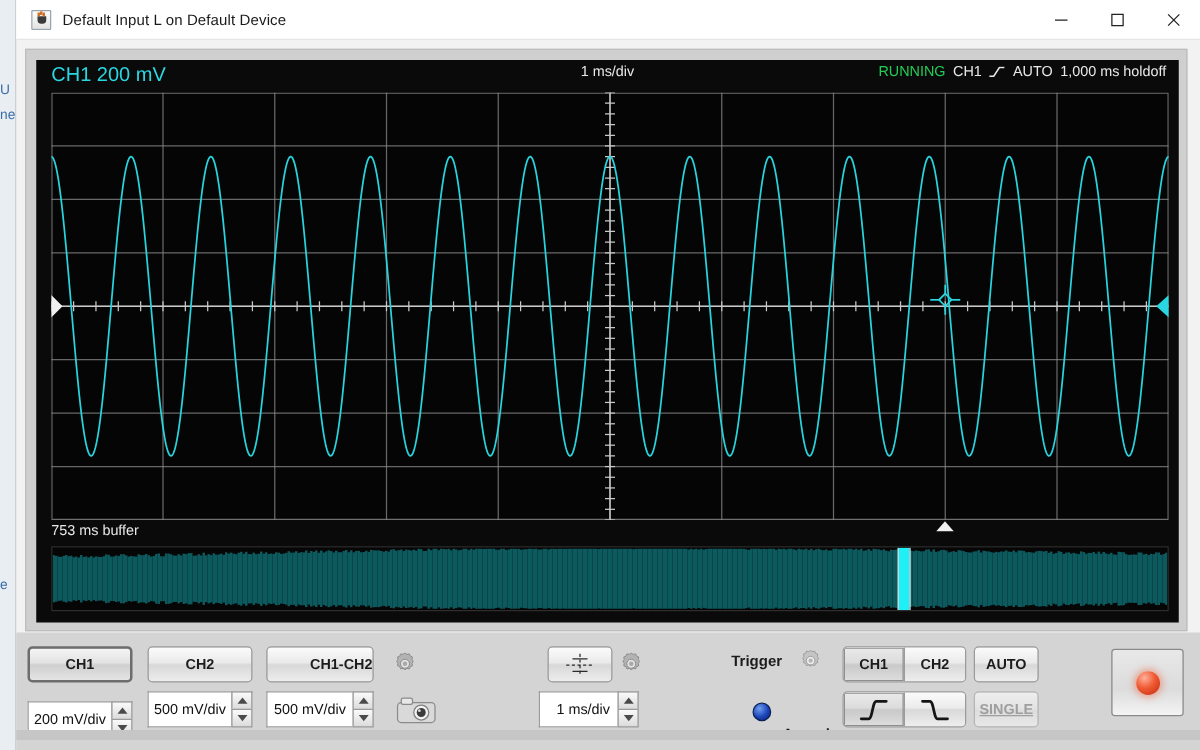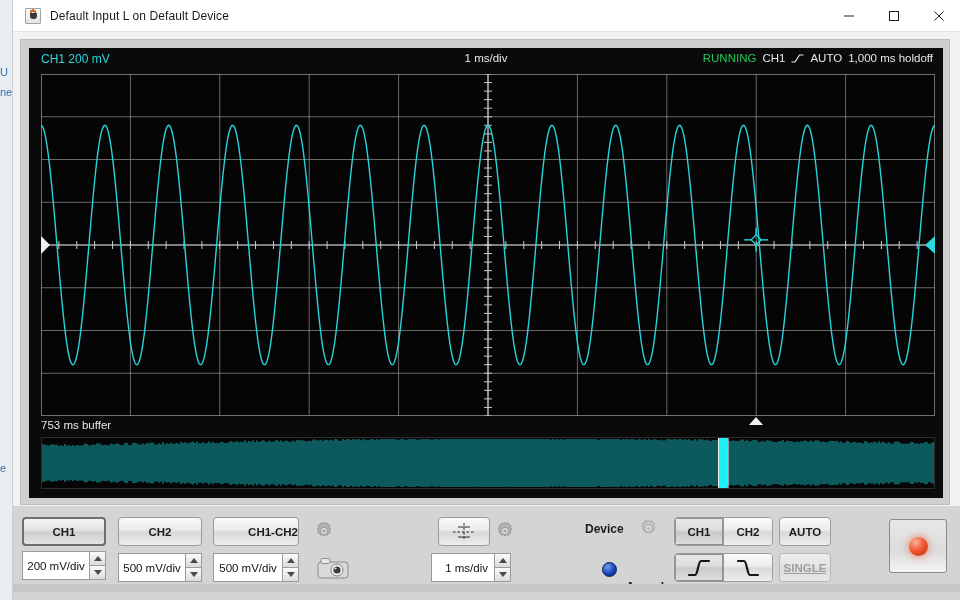--- a/index.html
+++ b/index.html
@@ -121,21 +121,21 @@
 
   
   .scope-head {
     position: absolute;
     left: 0; top: 0;
     width: 914px; height: 25px;
   }
   .ch-label {
     position: absolute;
     left: 12px; top: 4px;
-    font-size: 12px;
+    font-size: 16px;
     color: #2ad7e0;
   }
   .timebase-label {
     position: absolute;
     left: 0; top: 4px;
     width: 914px;
     text-align: center;
     font-size: 11.5px;
     color: #e8e8e8;
   }
@@ -977,21 +977,21 @@
       <div style="position: absolute; left: 720.2px; top: 369px; width: 0px; height: 0px; border-left: 7px solid transparent; border-right: 7px solid transparent; border-bottom: 8px solid rgb(240, 240, 240);"></div>
         </div>
     </div>
 
     <div class="controls">
 
       <div class="btn ch-btn selected" style="left:9px;  top:11px;">CH1</div>
       <div class="btn ch-btn" style="left:105px; top:11px;">CH2</div>
       <div class="btn ch-btn wide" style="left:200px; top:11px;">CH1-CH2</div>
 
-      <div class="spinner" style="left:9px; top:45px; width:84px;">
+      <div class="spinner" style="left:9px; top:55px; width:84px;">
         <div class="sp-field">200 mV/div</div>
         <div class="sp-arrows">
           <div class="sp-arrow up">
               <div class="tri-up"></div>
             </div>
           <div class="sp-arrow dn">
               <div class="tri-dn"></div>
             </div>
         </div>
       </div>
@@ -1062,21 +1062,21 @@
         <div class="sp-arrows">
           <div class="sp-arrow up">
               <div class="tri-up"></div>
             </div>
           <div class="sp-arrow dn">
               <div class="tri-dn"></div>
             </div>
         </div>
       </div>
 
-      <div class="label-static" style="left:572px; top:16px;">Device</div>
+      <div class="label-static" style="left:572px; top:16px;">Trigger</div>
       <div class="gear" style="left:625px; top:12px;">
         <svg width="21" height="21" viewBox="0 0 22 22">
           <g fill="#c4c4c4" stroke="#9a9a9a" stroke-width="0.8">
             <path d="M11 2.5 l1.6 1.0 1.9-0.4 0.7 1.8 1.8 0.7 -0.4 1.9 1.0 1.6 -1.0 1.6 0.4 1.9 -1.8 0.7 -0.7 1.8 -1.9-0.4 -1.6 1.0 -1.6-1.0 -1.9 0.4 -0.7-1.8 -1.8-0.7 0.4-1.9 -1.0-1.6 1.0-1.6 -0.4-1.9 1.8-0.7 0.7-1.8 1.9 0.4 z"></path>
           </g>
           <circle cx="11" cy="11" r="3.6" fill="#ededed" stroke="#9a9a9a" stroke-width="0.8"></circle>
           <circle cx="11" cy="11" r="1.8" fill="#b5b5b5"></circle>
         </svg>
       </div>
 

